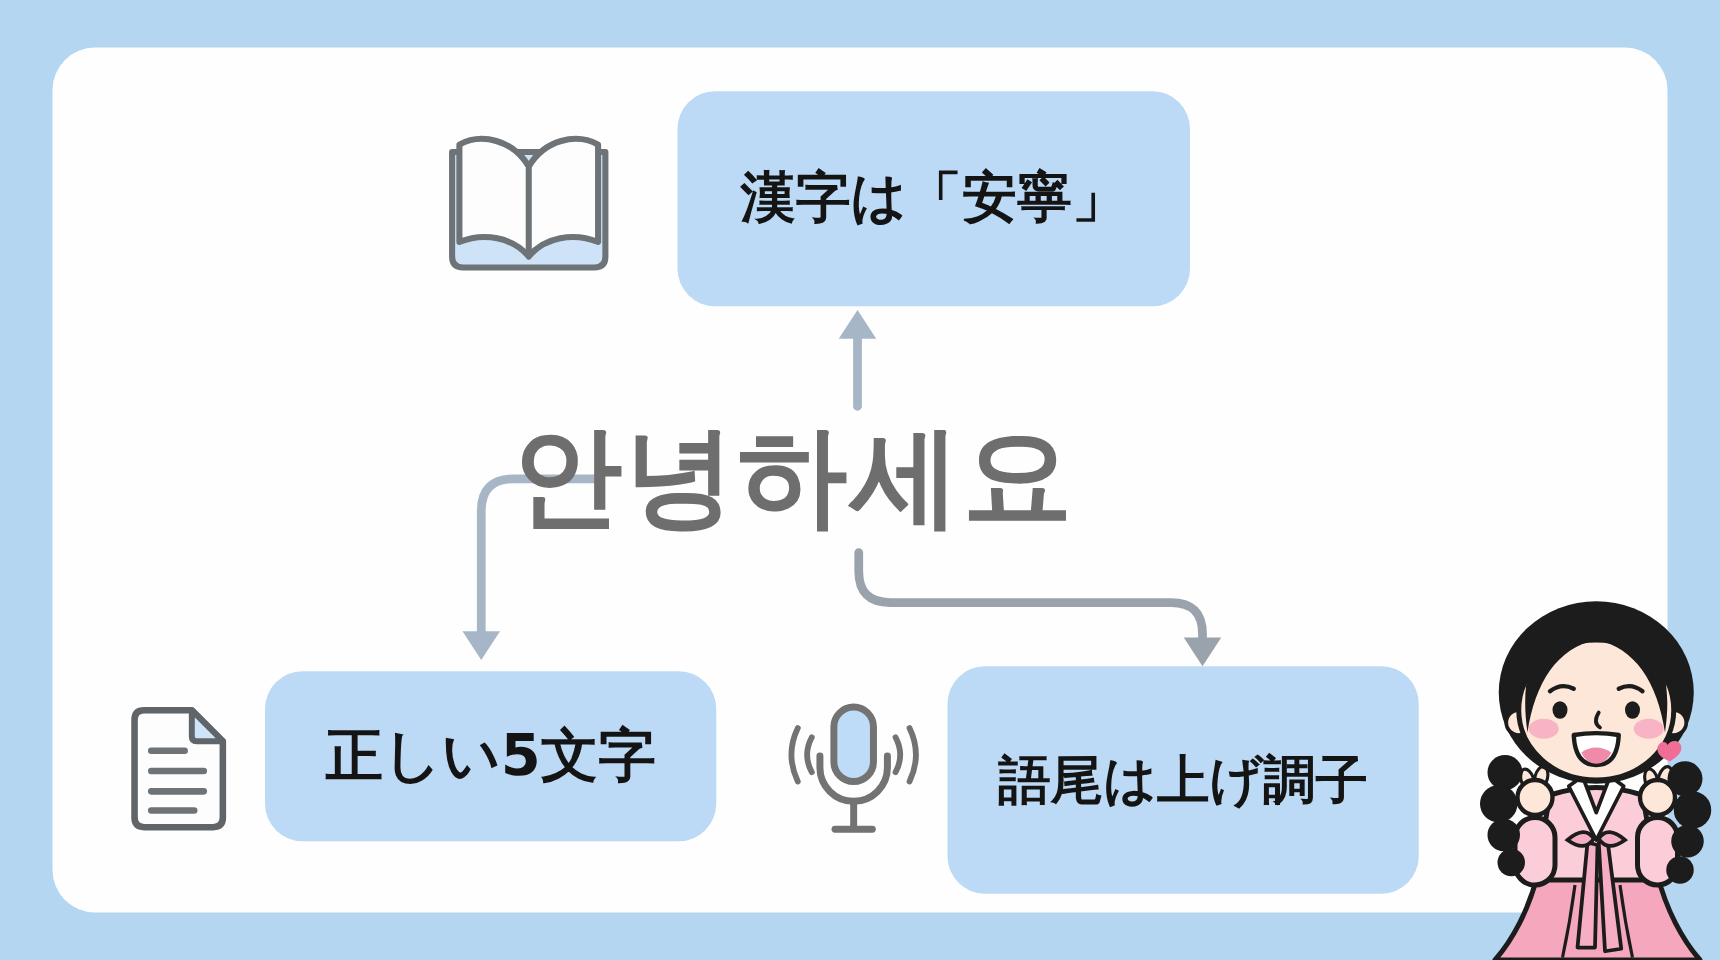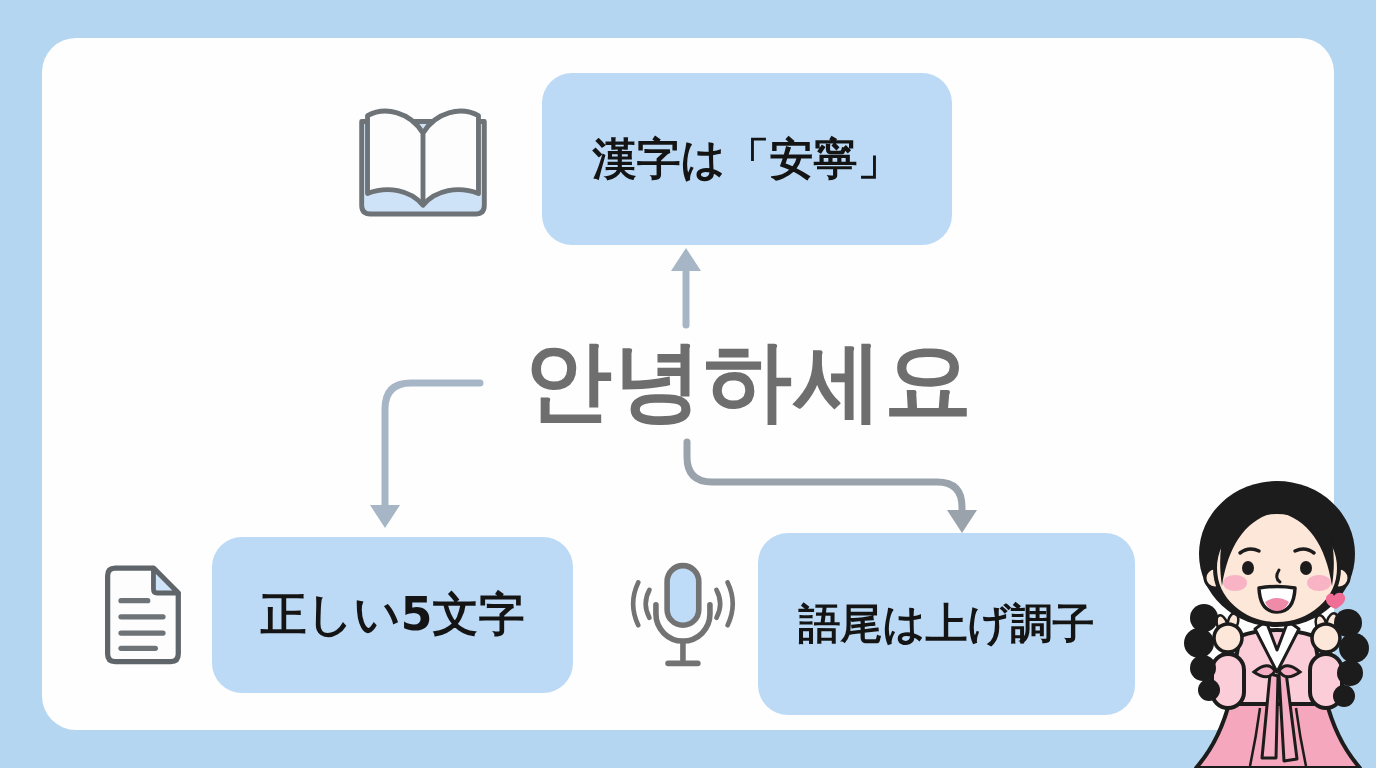--- a/index.html
+++ b/index.html
@@ -13,25 +13,25 @@
   .card {
     position:absolute; left:42px; top:38px; width:1292px; height:692px;
     background:#fefefe; border-radius:34px;
   }
   .bubble {
     position:absolute; background:#bcdaf5; border-radius:30px;
     display:flex; flex-direction:column; align-items:center; justify-content:center;
     color:#141414; font-weight:700; text-align:center;
   }
   .bubble-top   { left:476px; top:35px;  width:410px; height:172px; font-size:44px; line-height:1.55;margin-left:24px; }
-  .bubble-left  { left:170px; top:499px; width:361px; height:156px; font-size:46px; }
+  .bubble-left  { left:170px; top:499px; width:361px; height:136px; font-size:46px; }
   .bubble-right { left:716px; top:495px; width:377px; height:182px; font-size:42px; line-height:1.52; }
   .center-word {
-    position:absolute; left:382px; top:284px; width:550px;
-    text-align:right; font-size:88px; font-weight:700; color:#6e6e6e;
+    position:absolute; left:368px; top:284px; width:550px;
+    text-align:left; font-size:88px; font-weight:700; color:#6e6e6e;
     letter-spacing:2px; white-space:nowrap;
   }
   .icon { position:absolute; }
   .icon-book { left:308px; top:56px;  width:146px; height:132px; }
   .icon-doc  { left:58px;  top:522px; width:84px;  height:108px; }
   .icon-mic  { left:586px; top:518px; width:108px; height:118px; }
   .arrows { position:absolute; left:0; top:0; width:1292px; height:692px; }
   .girl { position:absolute; right:0; bottom:0; width:198px; height:302px; }
 </style>
 </head>

